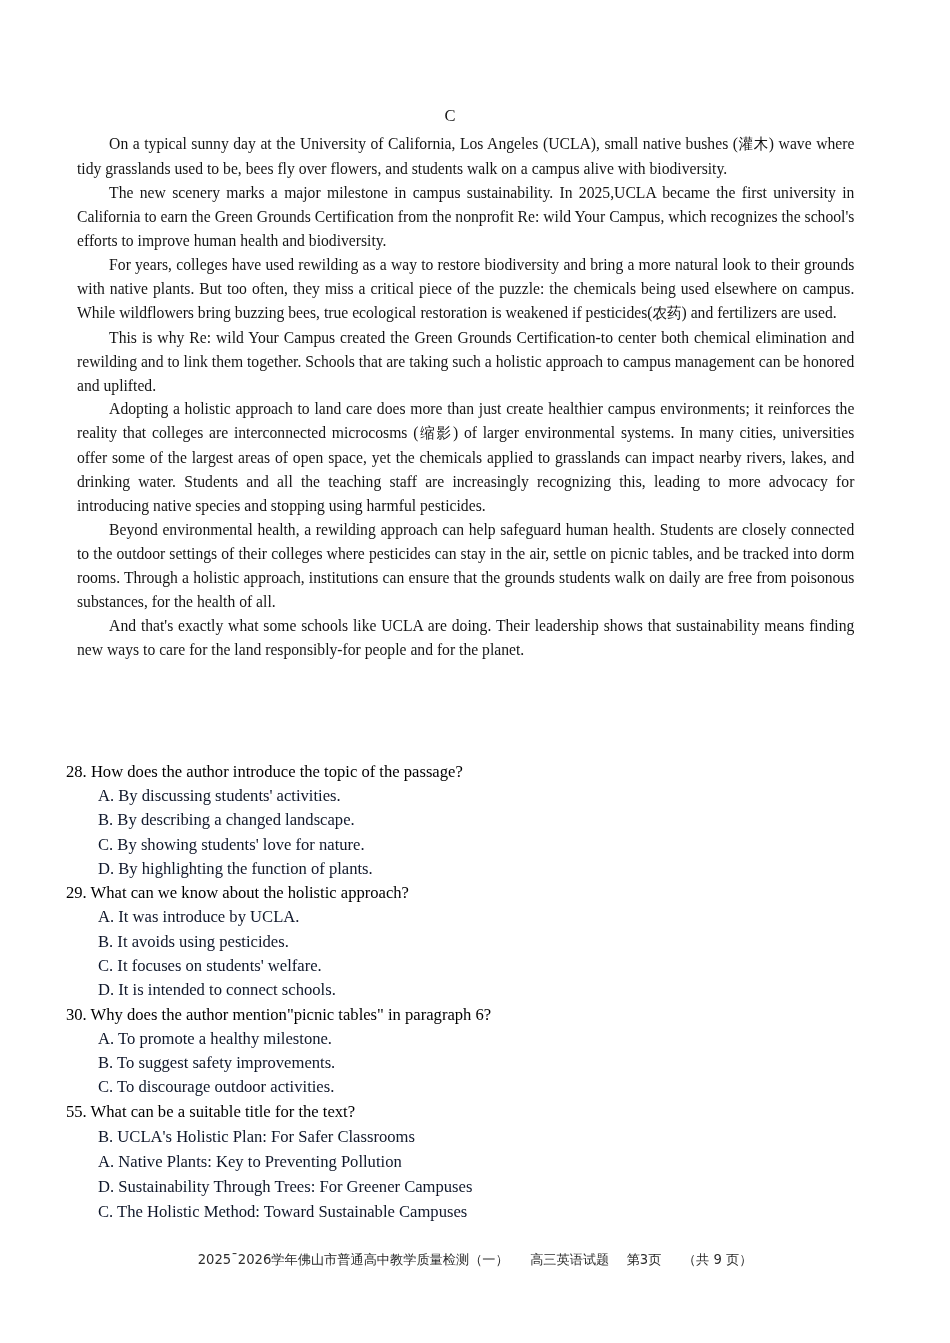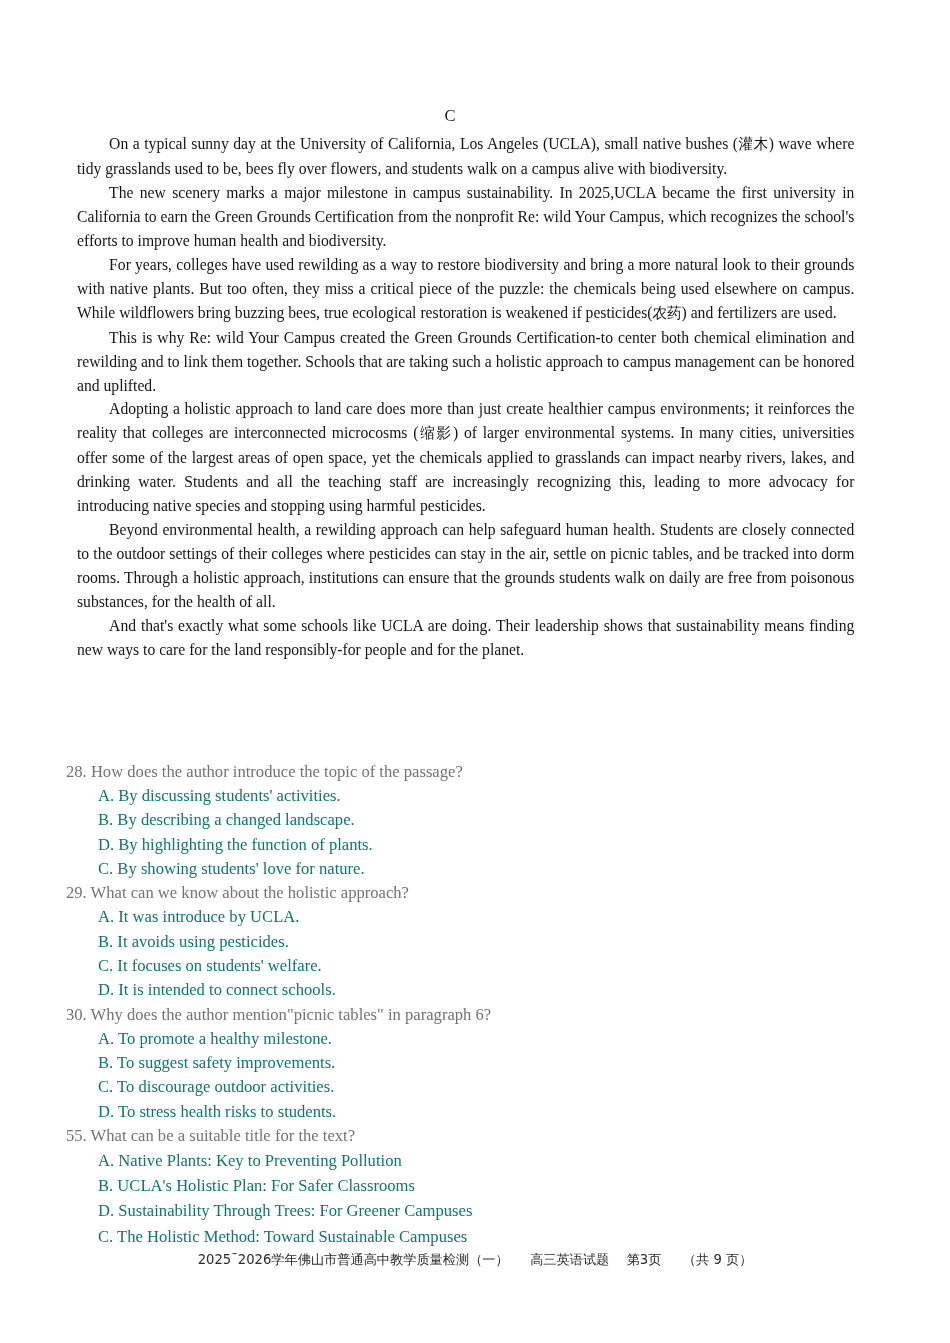--- a/index.html
+++ b/index.html
@@ -74,34 +74,34 @@
     top: 760px;
     width: 800px;
   }
   .question-block {
     margin: 0 0 0 0;
   }
   .q-stem {
     font-size: 16.6px;
     line-height: 24.1px;
     font-family: "Liberation Serif", "DejaVu Serif", serif;
-    color: #737373;
+    color: #000000;
     white-space: nowrap;
   }
   .q-options {
     list-style: none;
     margin: 0;
     padding: 0;
   }
   .q-options li {
     font-size: 16.6px;
     line-height: 24.3px;
     padding-left: 32px;
     font-family: "Liberation Serif", "DejaVu Serif", serif;
-    color: #0f766e;
+    color: #0f172a;
     white-space: nowrap;
   }
   .q31 .q-options li {
     line-height: 25.2px;
   }
 
   
   .footer {
     position: absolute;
     left: 0;
@@ -134,50 +134,49 @@
     <p class="narrow">And that's exactly what some schools like UCLA are doing. Their leadership shows that sustainability means finding new ways to care for the land responsibly-for people and for the planet.</p>
   </div>
 
   <div class="questions">
 
     <div class="question-block q28">
       <div class="q-stem">28. How does the author introduce the topic of the passage?</div>
       <ul class="q-options">
         <li>A. By discussing students' activities.</li>
         <li>B. By describing a changed landscape.</li>
+        <li>C. By showing students' love for nature.</li>
         <li>D. By highlighting the function of plants.</li>
-        <li>C. By showing students' love for nature.</li>
       </ul>
     </div>
 
     <div class="question-block q29">
       <div class="q-stem">29. What can we know about the holistic approach?</div>
       <ul class="q-options">
         <li>A. It was introduce by UCLA.</li>
         <li>B. It avoids using pesticides.</li>
         <li>C. It focuses on students' welfare.</li>
         <li>D. It is intended to connect schools.</li>
       </ul>
     </div>
 
     <div class="question-block q30">
       <div class="q-stem">30. Why does the author mention"picnic tables" in paragraph 6?</div>
       <ul class="q-options">
         <li>A. To promote a healthy milestone.</li>
         <li>B. To suggest safety improvements.</li>
         <li>C. To discourage outdoor activities.</li>
-        <li>D. To stress health risks to students.</li>
       </ul>
     </div>
 
     <div class="question-block q31">
       <div class="q-stem">55. What can be a suitable title for the text?</div>
       <ul class="q-options">
+        <li>B. UCLA's Holistic Plan: For Safer Classrooms</li>
         <li>A. Native Plants: Key to Preventing Pollution</li>
-        <li>B. UCLA's Holistic Plan: For Safer Classrooms</li>
         <li>D. Sustainability Through Trees: For Greener Campuses</li>
         <li>C. The Holistic Method: Toward Sustainable Campuses</li>
       </ul>
     </div>
 
   </div>
 
   <div class="footer">
     <span class="seg">2025ˉ2026学年佛山市普通高中教学质量检测（一）</span>
     <span class="gap-md"></span>

